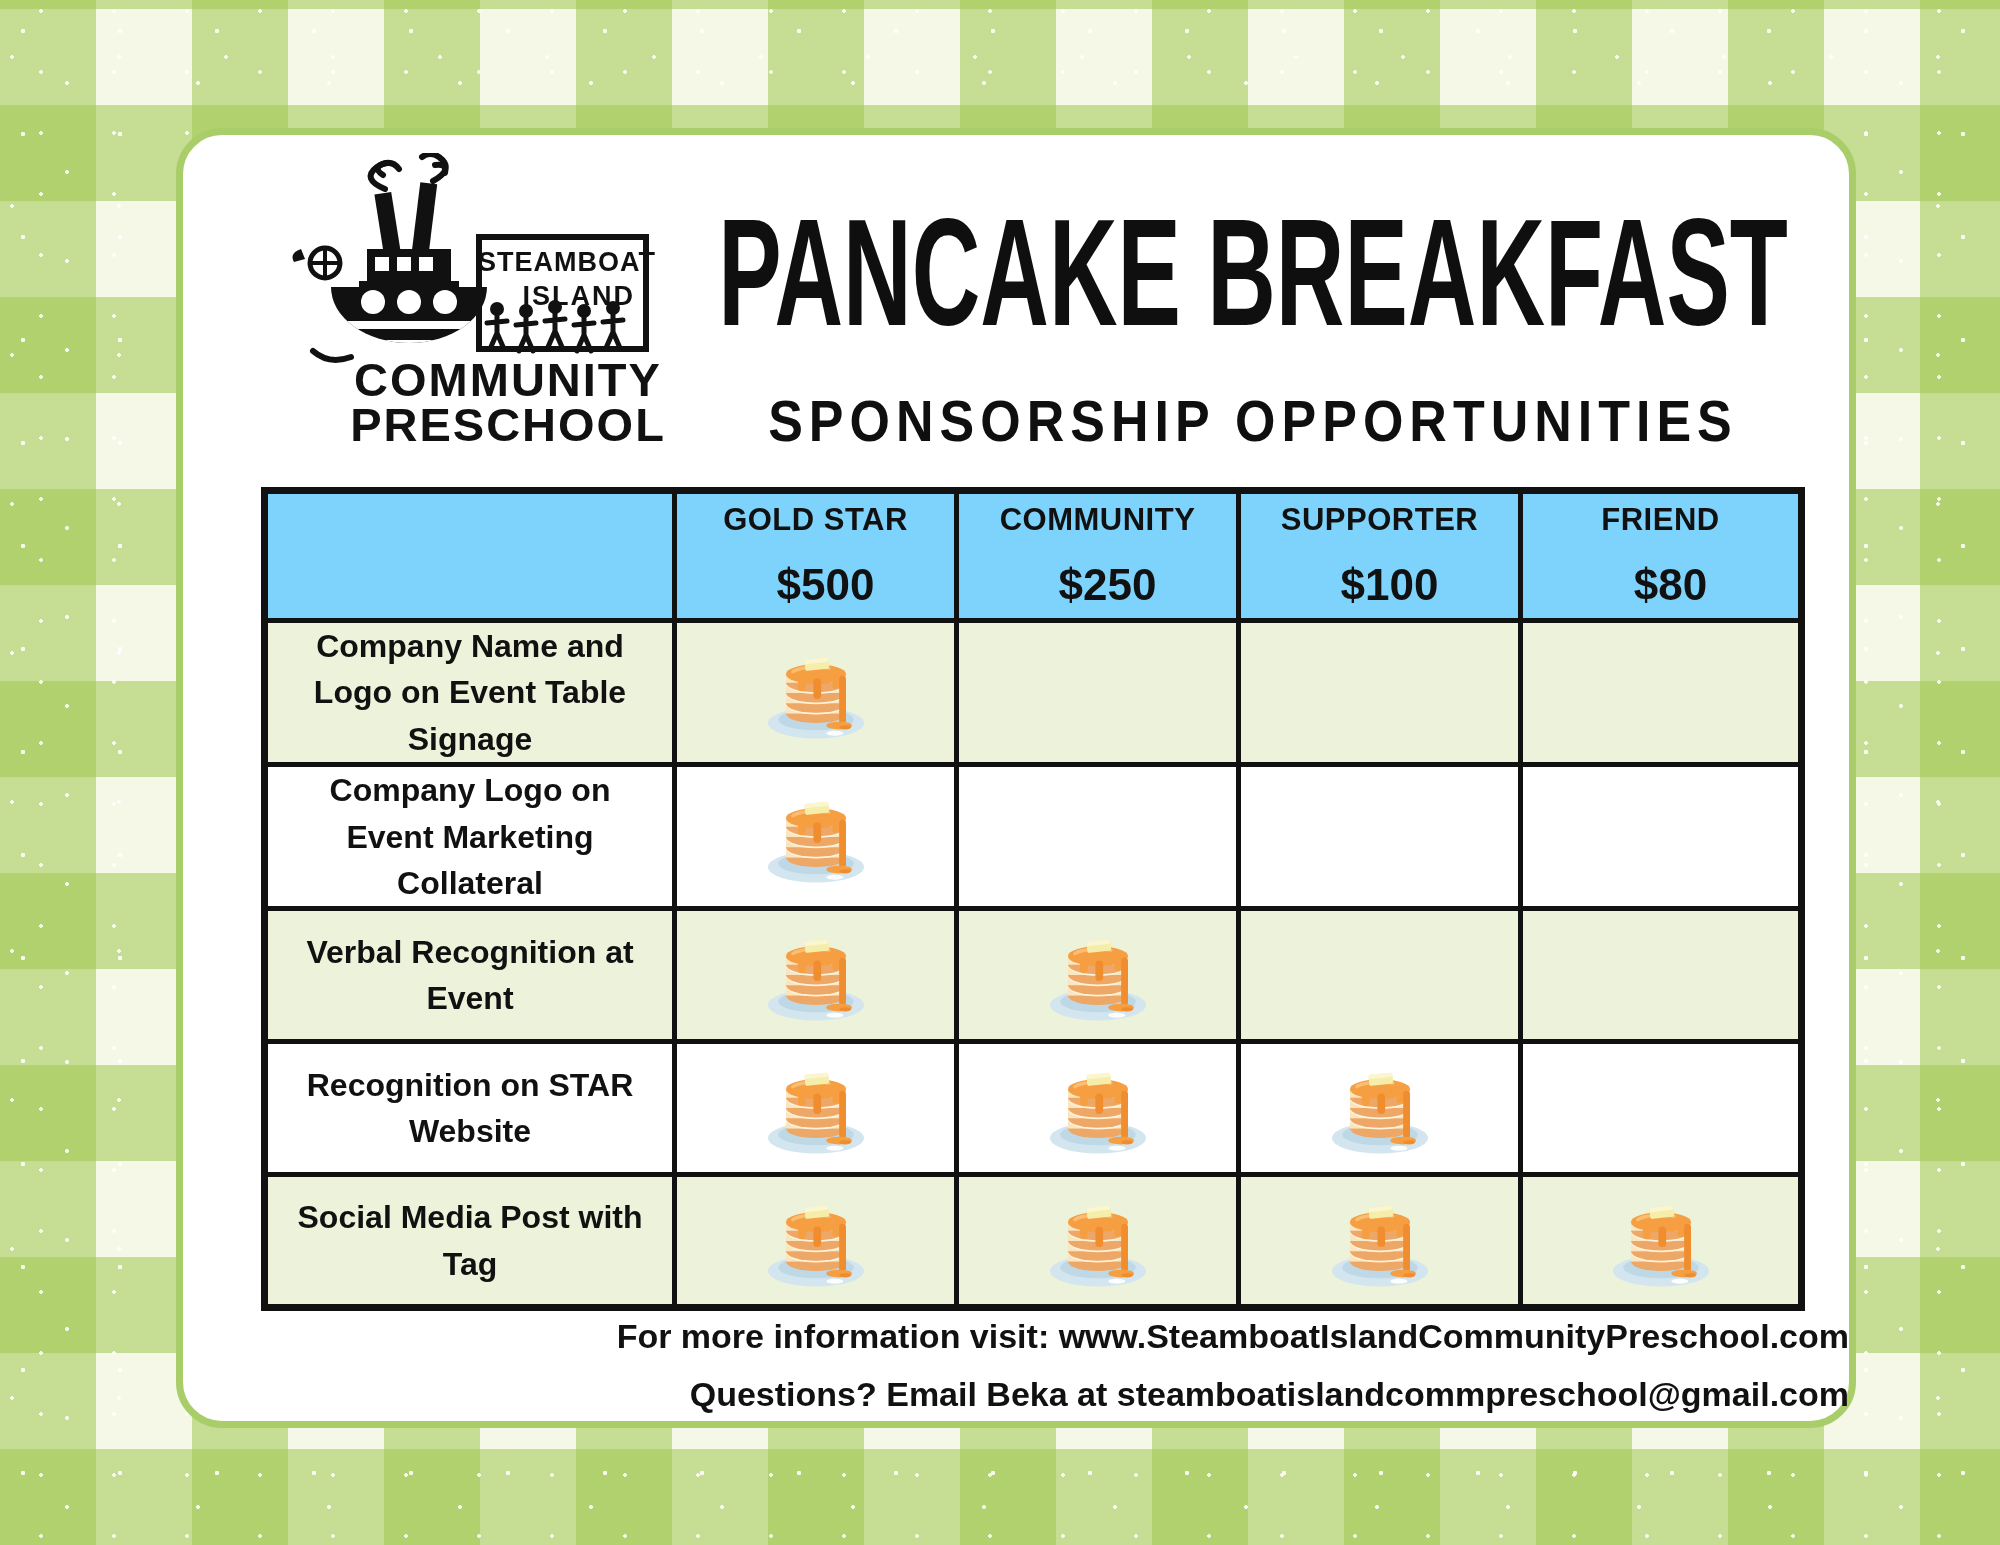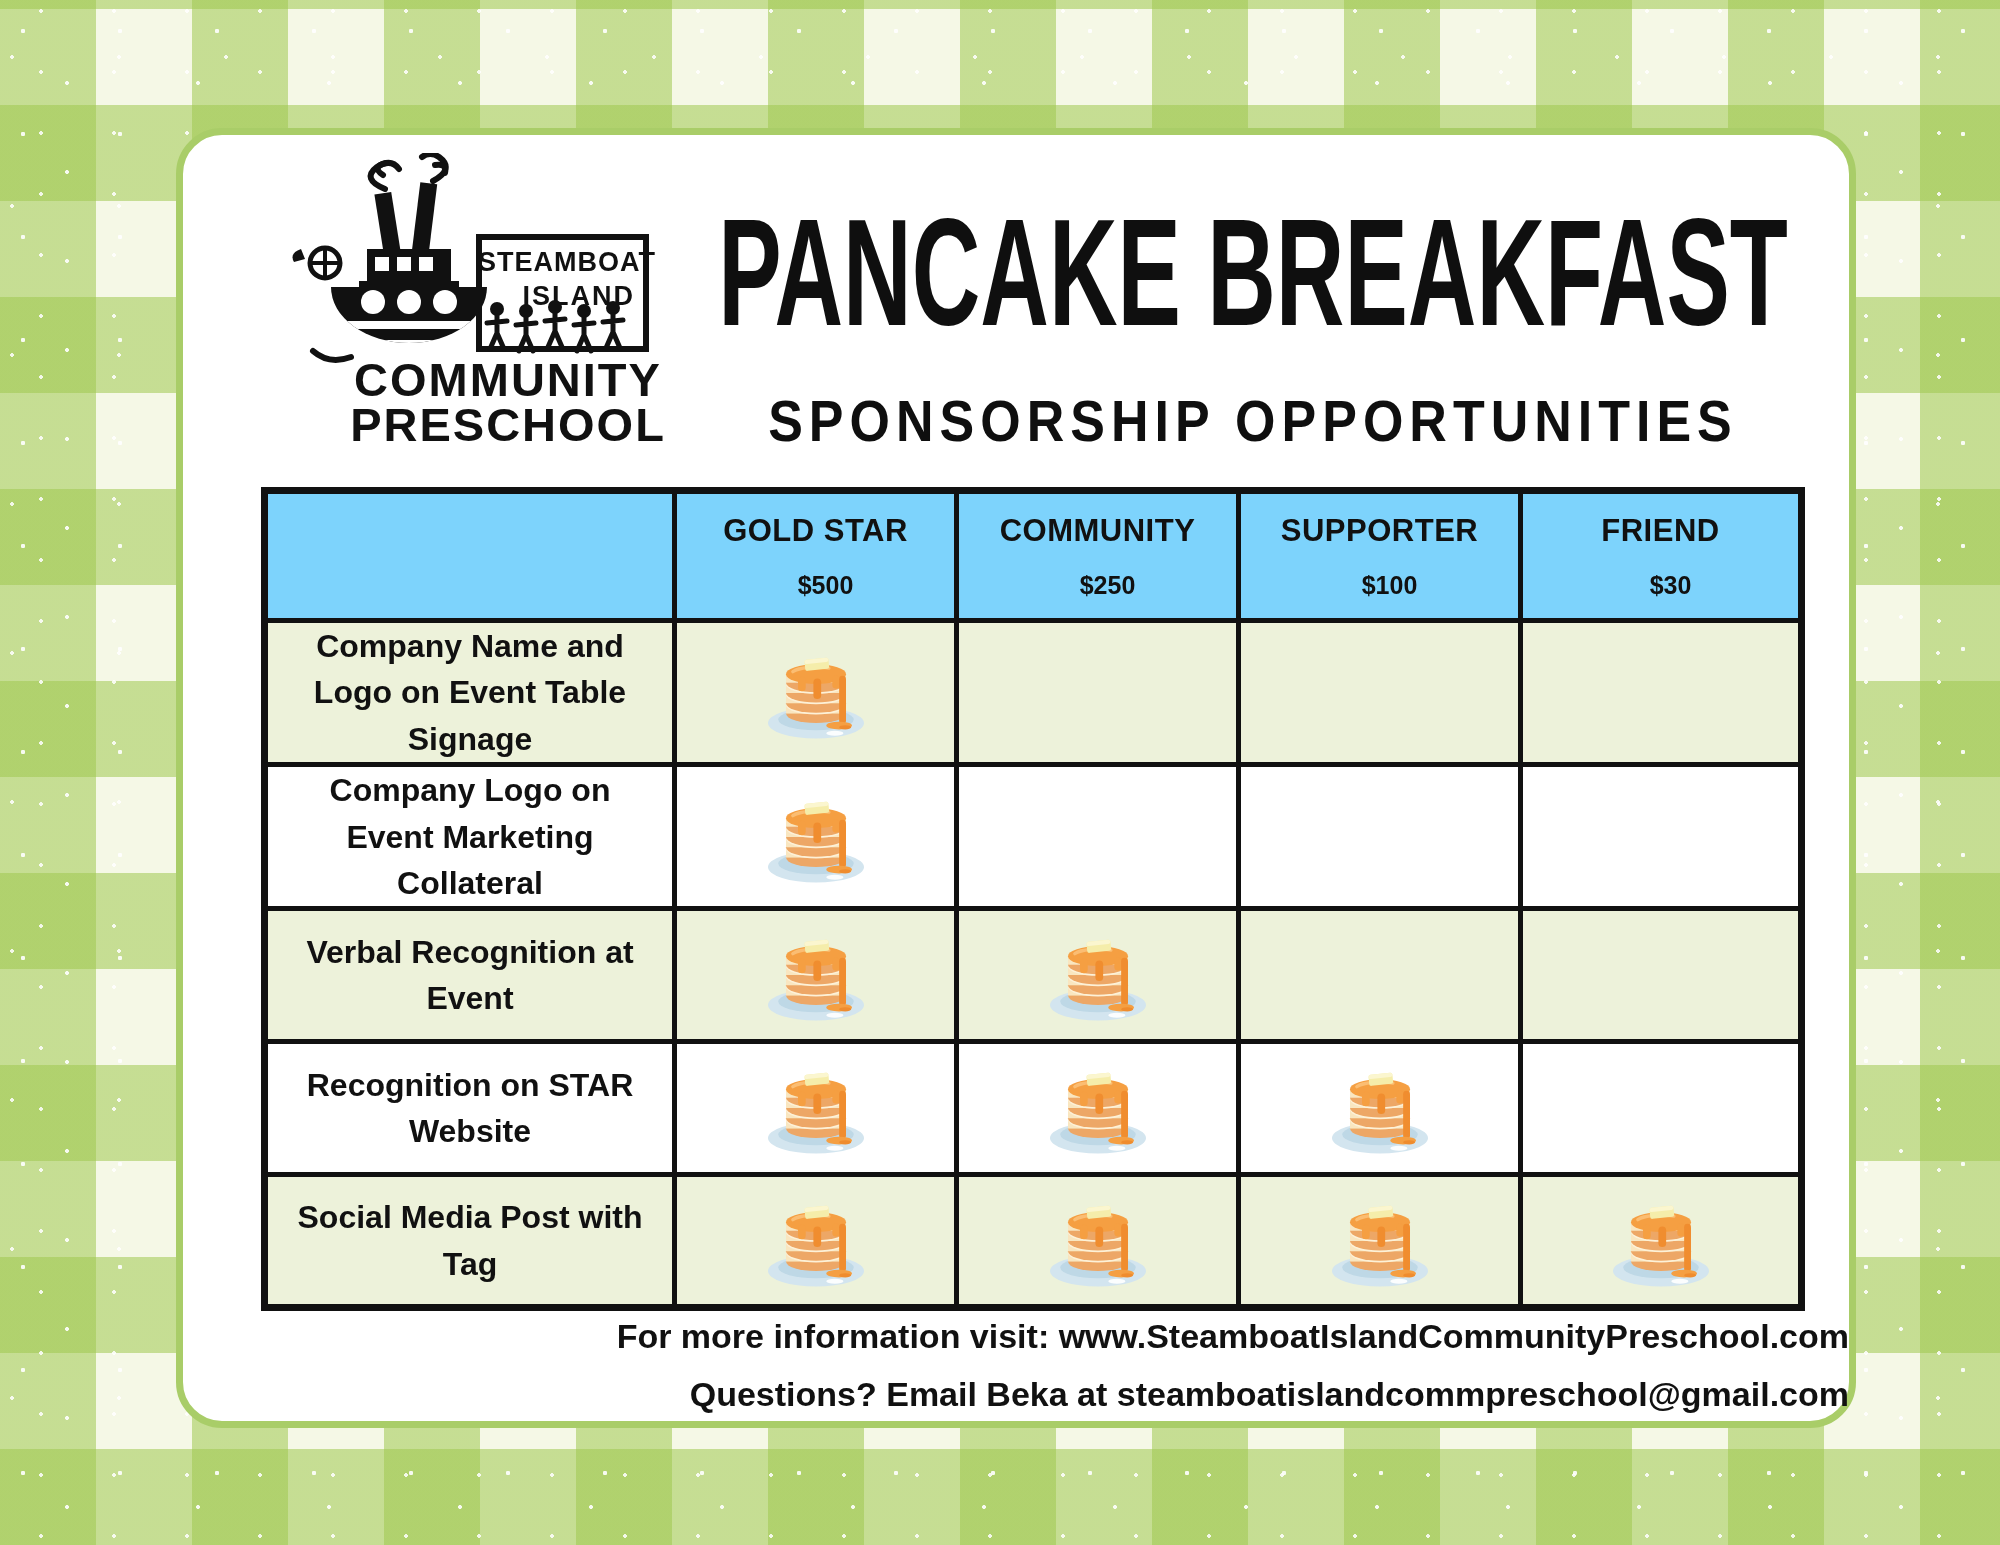--- a/index.html
+++ b/index.html
@@ -81,21 +81,21 @@
     border: 5px solid #111;
     text-align: center;
     vertical-align: middle;
     color: #111;
   }
   .sponsor-table { border: 7px solid #111; }
   .sponsor-table thead tr { height: 130px; }
   .sponsor-table tbody tr { height: 133px; }
   .sponsor-table thead th { background: #7dd3fc; }
   .tier-name  { font-size: 31px; font-weight: bold; letter-spacing: .5px; }
-  .tier-price { font-size: 25px; font-weight: bold; margin-top: 22px; padding-left: 20px; }
+  .tier-price { font-size: 44px; font-weight: bold; margin-top: 22px; padding-left: 20px; }
   tbody tr:nth-child(odd)  td { background: #edf2da; }
   tbody tr:nth-child(even) td { background: #ffffff; }
   td.label-cell {
     font-size: 32px;
     font-weight: bold;
     line-height: 1.45;
     padding: 0 16px;
   }
   svg.pancake { width: 112px; height: 96px; display: block; margin: 0 auto; }
 
@@ -235,21 +235,21 @@
         <th>
           <div class="tier-name">COMMUNITY</div>
           <div class="tier-price">$250</div>
         </th>
         <th>
           <div class="tier-name">SUPPORTER</div>
           <div class="tier-price">$100</div>
         </th>
         <th>
           <div class="tier-name">FRIEND</div>
-          <div class="tier-price">$30</div>
+          <div class="tier-price">$80</div>
         </th>
       </tr>
     </thead>
     <tbody>
         <tr>
           <td class="label-cell">Company Name and Logo on Event Table Signage</td>
           <td>
             <svg class="pancake" viewBox="0 0 130 112">
               <use href="#pancake-def" xlink:href="#pancake-def"></use>
             </svg>

